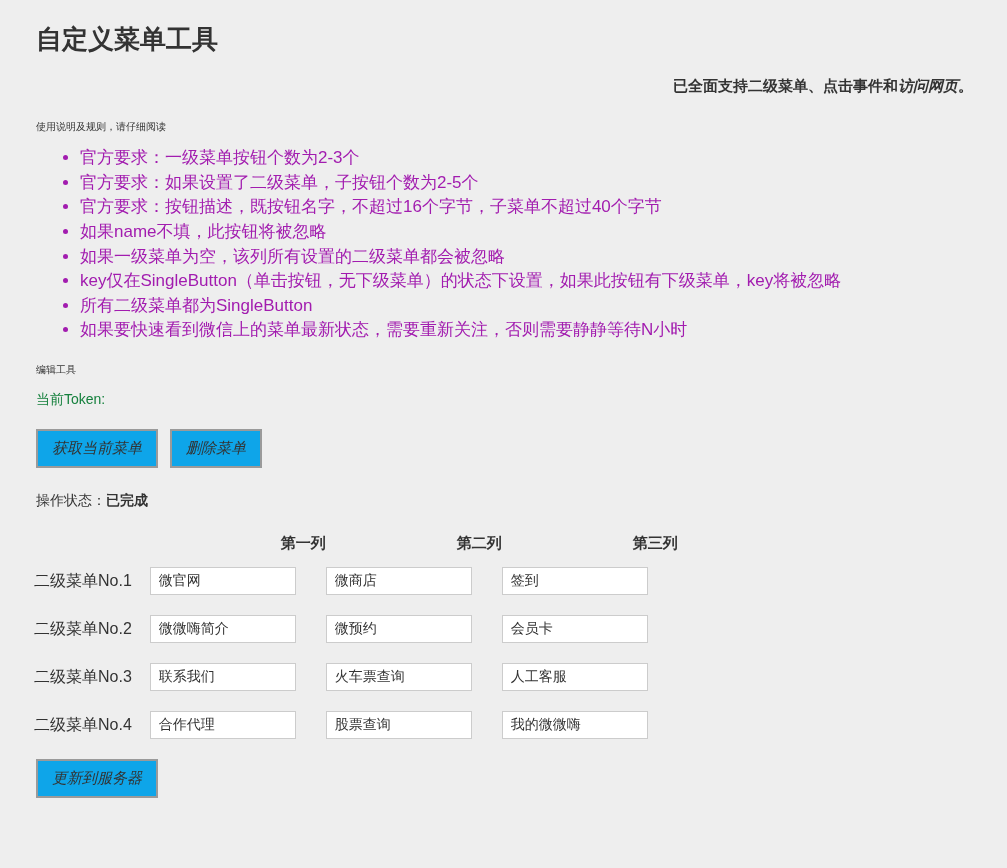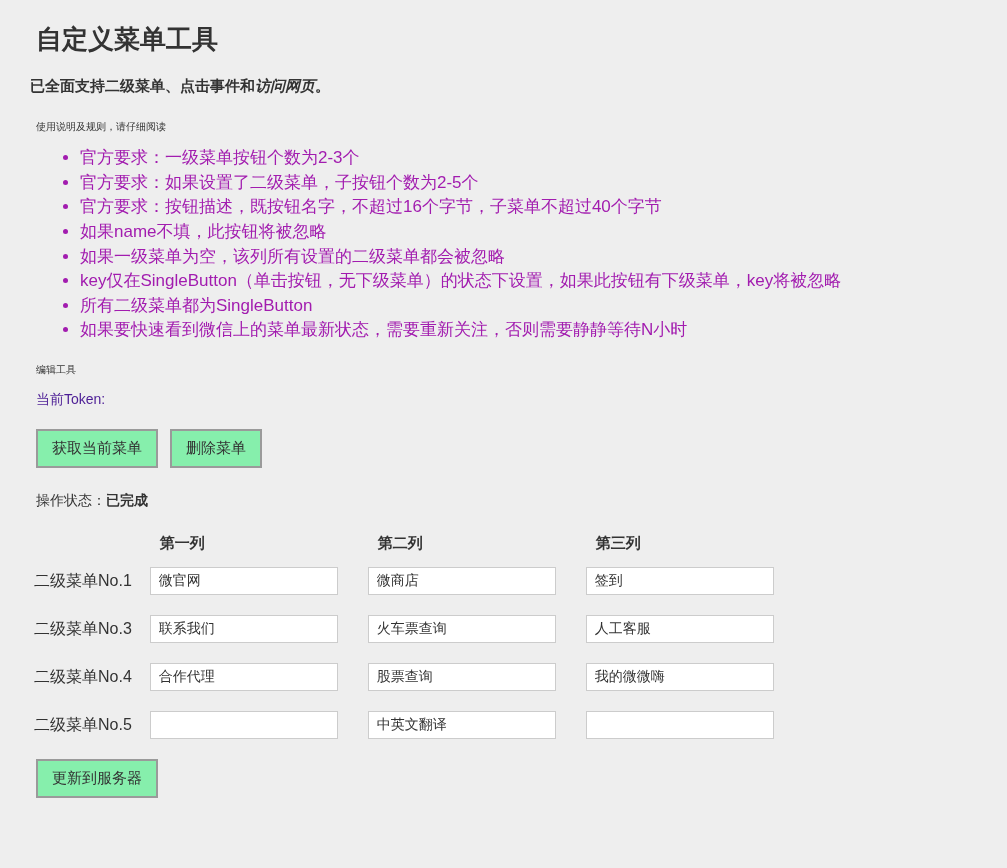--- a/index.html
+++ b/index.html
@@ -10,20 +10,21 @@
       color: #333;
       padding: 20px 30px 30px 30px;
       width: 1007px;
     }
     h1 {
       font-size: 26px;
       font-weight: bold;
       margin: 2px 0 20px 6px;
     }
     .support-note {
+      text-align: right;
       font-size: 15px;
       font-weight: bold;
       margin: 20px 0 24px 0;
       padding-right: 4px;
     }
     .support-note .italic {
       font-style: italic;
     }
     h3.section {
       font-size: 10px;
@@ -40,21 +41,21 @@
       line-height: 1.45;
     }
     .token-row {
       display: flex;
       align-items: center;
       margin: 14px 0 20px 6px;
       position: relative;
     }
     .token-label {
       font-size: 14px;
-      color: #4c1d95;
+      color: #15803d;
       margin-right: 6px;
       white-space: nowrap;
     }
     .token-field-wrap {
       position: relative;
       flex: 0 0 780px;
     }
     input.token-input {
       width: 780px;
       height: 26px;
@@ -70,64 +71,65 @@
       top: 1px;
       bottom: 1px;
       right: 1px;
       width: 390px;
       background: #ff0000;
     }
     .btn-row {
       margin: 0 0 24px 6px;
     }
     button.btn {
-      background: #86efac;
+      background: #0ea5e9;
       border: 2px solid #9a9a9a;
       padding: 8px 14px;
       font-size: 15px;
       color: #333;
       cursor: pointer;
       font-family: inherit;
       margin-right: 8px;
+      font-style: italic;
     }
     .status-row {
       margin: 0 0 24px 6px;
       font-size: 14px;
     }
     .status-row .value {
       font-weight: bold;
       margin-top: 44px;
     }
     table.menu-grid {
       border-collapse: separate;
       border-spacing: 0;
       margin-left: -2px;
     }
     table.menu-grid th {
-      text-align: left;
+      text-align: right;
       font-weight: bold;
       font-size: 15px;
       padding: 0 0 14px 10px;
     }
     table.menu-grid td.label-cell {
       font-size: 16px;
       color: #333;
       padding: 0 18px 20px 6px;
       white-space: nowrap;
       vertical-align: middle;
     }
     table.menu-grid th.label-head {
       width: 120px;
     }
     table.menu-grid td.input-cell {
       padding: 0 30px 20px 0;
       vertical-align: middle;
     }
     input.cell-input {
-      width: 188px;
+      width: 146px;
       height: 28px;
       padding: 3px 8px;
       border: 1px solid #ccc;
       background: #fff;
       font-size: 14px;
       font-family: Liberation Serif, serif;
       color: #333;
     }
     .update-row {
       margin: 0 0 0 6px;
@@ -178,35 +180,35 @@
     <th>第二列</th>
     <th>第三列</th>
   </tr>
   <tr>
     <td class="label-cell">二级菜单No.1</td>
     <td class="input-cell"><input class="cell-input" value="微官网" style=""></td>
     <td class="input-cell"><input class="cell-input" value="微商店" style=""></td>
     <td class="input-cell"><input class="cell-input" value="签到" style=""></td>
   </tr>
   <tr>
+    <td class="label-cell">二级菜单No.2</td>
+    <td class="input-cell"><input class="cell-input" value="微微嗨简介" style=""></td>
+    <td class="input-cell"><input class="cell-input" value="微预约" style=""></td>
+    <td class="input-cell"><input class="cell-input" value="会员卡" style=""></td>
+  </tr>
+  <tr>
     <td class="label-cell">二级菜单No.3</td>
     <td class="input-cell"><input class="cell-input" value="联系我们" style=""></td>
     <td class="input-cell"><input class="cell-input" value="火车票查询" style=""></td>
     <td class="input-cell"><input class="cell-input" value="人工客服" style=""></td>
   </tr>
   <tr>
     <td class="label-cell">二级菜单No.4</td>
     <td class="input-cell"><input class="cell-input" value="合作代理" style=""></td>
     <td class="input-cell"><input class="cell-input" value="股票查询" style=""></td>
     <td class="input-cell"><input class="cell-input" value="我的微微嗨" style=""></td>
   </tr>
-  <tr>
-    <td class="label-cell">二级菜单No.5</td>
-    <td class="input-cell"><input class="cell-input" value="" style=""></td>
-    <td class="input-cell"><input class="cell-input" value="中英文翻译" style=""></td>
-    <td class="input-cell"><input class="cell-input" value="" style=""></td>
-  </tr>
 </tbody>
   </table>
 
 <div class="update-row">
   <button class="btn">更新到服务器</button>
 </div>
 
 </body></html>

